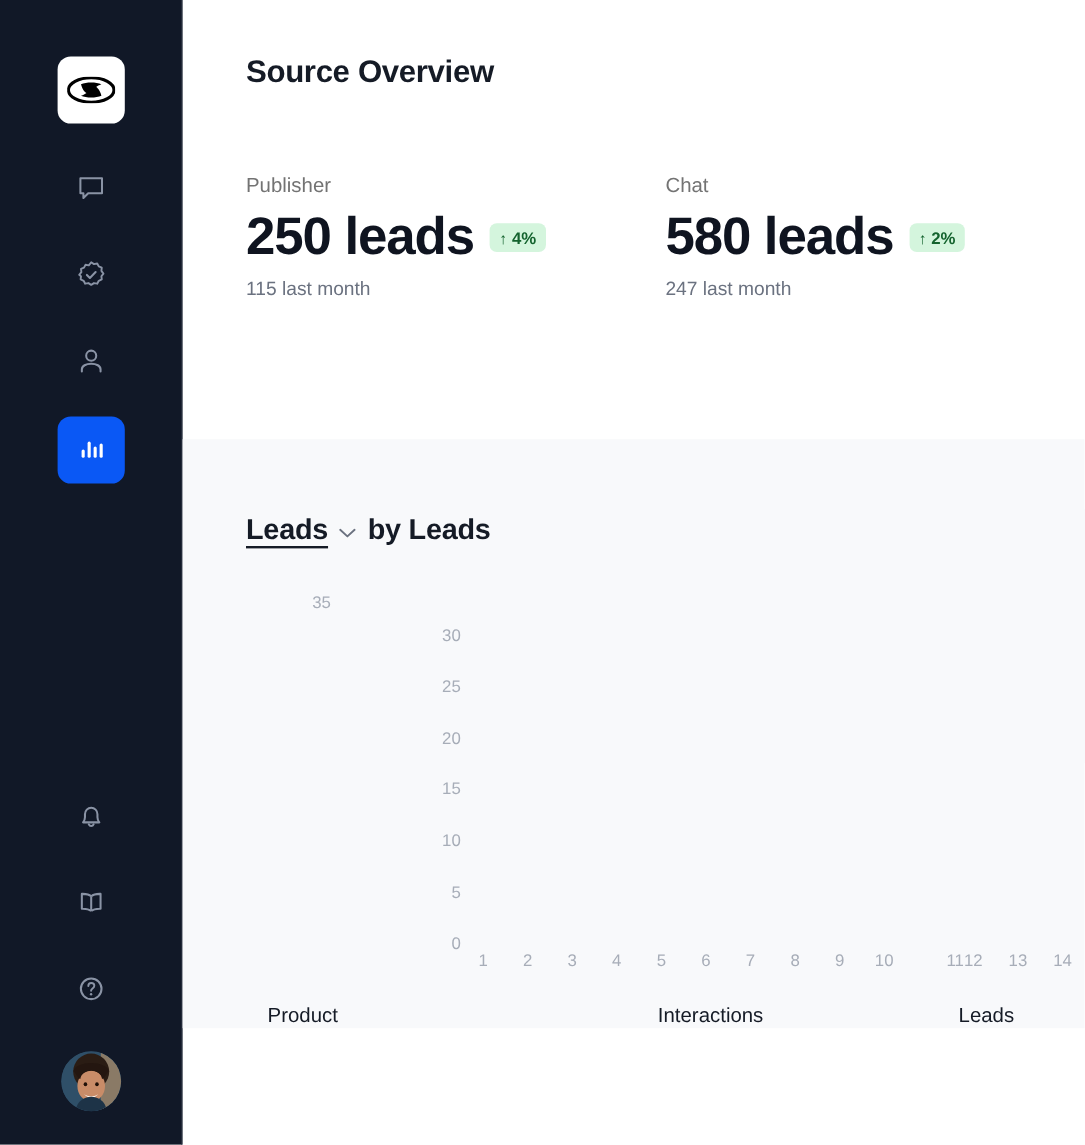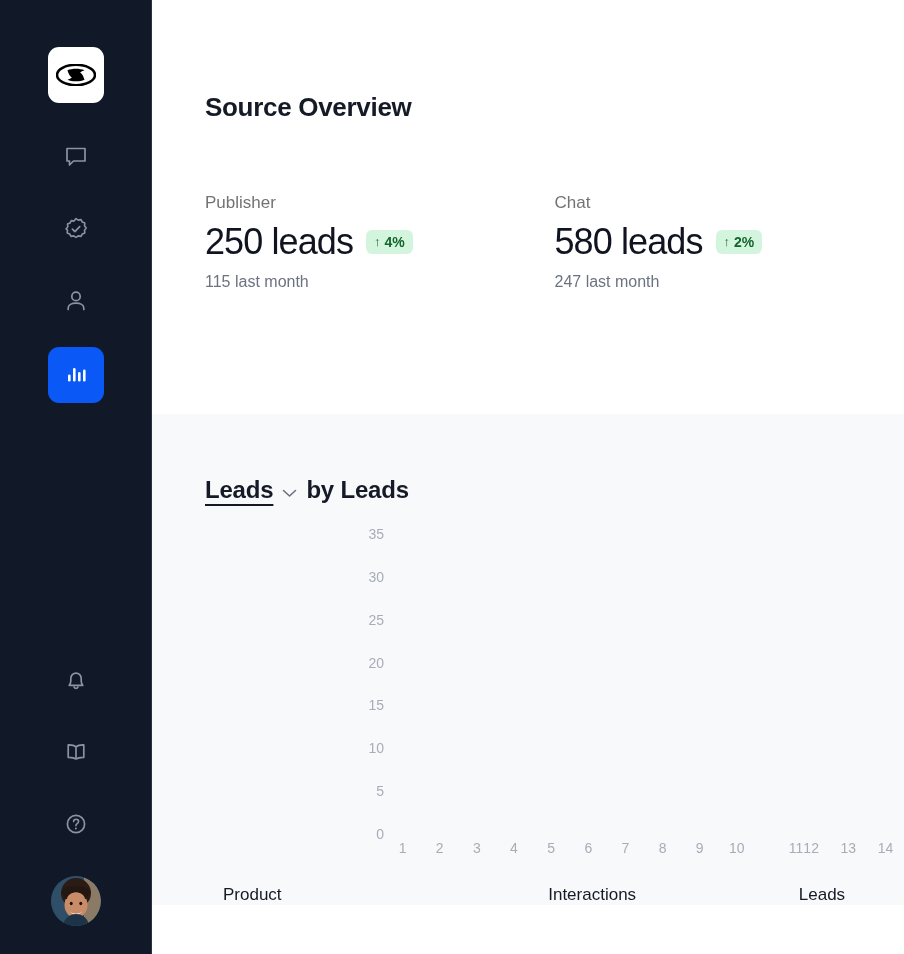--- a/index.html
+++ b/index.html
@@ -44,34 +44,34 @@
   .nav-bottom .nav-item { margin-bottom: 16px; }
   .avatar {
     width: 50px; height: 50px; border-radius: 50%;
     overflow: hidden; margin-top: 6px;
     background: #2d4a63;
     display: block;
   }
   .avatar svg { display: block; }
 
   
-  .main { flex: 1 1 auto; height: 857px; display: flex; flex-direction: column; overflow: hidden; margin-top: 48px; }
+  .main { flex: 1 1 auto; height: 857px; display: flex; flex-direction: column; overflow: hidden; }
 
   .header-block { background: #ffffff; padding: 44px 0 0 0; flex: 0 0 auto; height: 366px; }
   .page-title {
     font-size: 26px; font-weight: bold; color: #151b26;
     letter-spacing: -0.3px; margin-left: 53px;
   }
 
   .stats { display: flex; margin-top: 70px; padding-left: 53px; }
   .stat { width: 368px; }
   .stat-label { font-size: 17px; color: #737373; margin-bottom: 10px; }
   .stat-row { display: flex; align-items: center; gap: 13px; }
   .stat-value {
-    font-size: 36px; font-weight: normal; color: #0f1420;
+    font-size: 44px; font-weight: bold; color: #0f1420;
     letter-spacing: -0.9px; line-height: 1.05;
   }
   .badge {
     background: #d4f5dd; color: #14632e;
     font-size: 14px; font-weight: bold;
     border-radius: 6px; padding: 4px 8px;
     display: inline-flex; align-items: center; gap: 4px;
     white-space: nowrap;
   }
   .badge .arrow { font-size: 13px; line-height: 1; }
@@ -300,21 +300,21 @@
             <svg width="15" height="9" viewBox="0 0 15 9" fill="none" aria-hidden="true">
               <path d="M1.5 1.5 L7.5 7 L13.5 1.5" stroke="#6b7280" stroke-width="1.6" stroke-linecap="round" stroke-linejoin="round"></path>
             </svg>
           </span>
         </span>
         <span>by Leads</span>
       </div>
 
       <div class="plot-wrap">
         <div class="y-axis">
-            <div class="y-tick" style="top: 0px;">35</div>
+            <div class="y-tick" style="top: 16px; text-align: center;">35</div>
             <div class="y-tick" style="top: 42.8571px;">30</div>
             <div class="y-tick" style="top: 85.7143px;">25</div>
             <div class="y-tick" style="top: 128.571px;">20</div>
             <div class="y-tick" style="top: 171.429px;">15</div>
             <div class="y-tick" style="top: 214.286px;">10</div>
             <div class="y-tick" style="top: 257.143px;">5</div>
             <div class="y-tick" style="top: 300px;">0</div>
           </div>
         <div class="plot-area"></div>
         <div class="x-axis">

